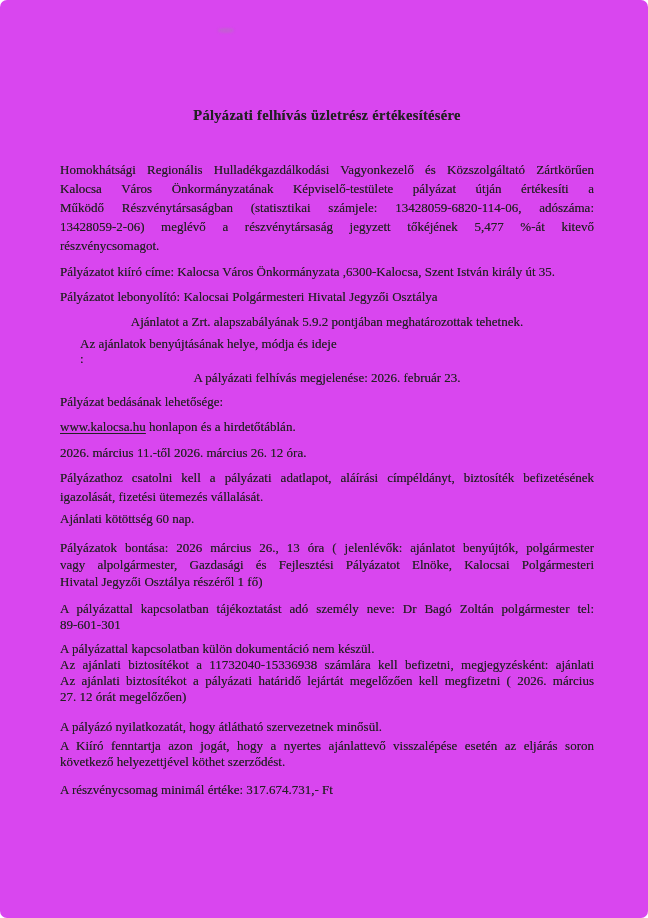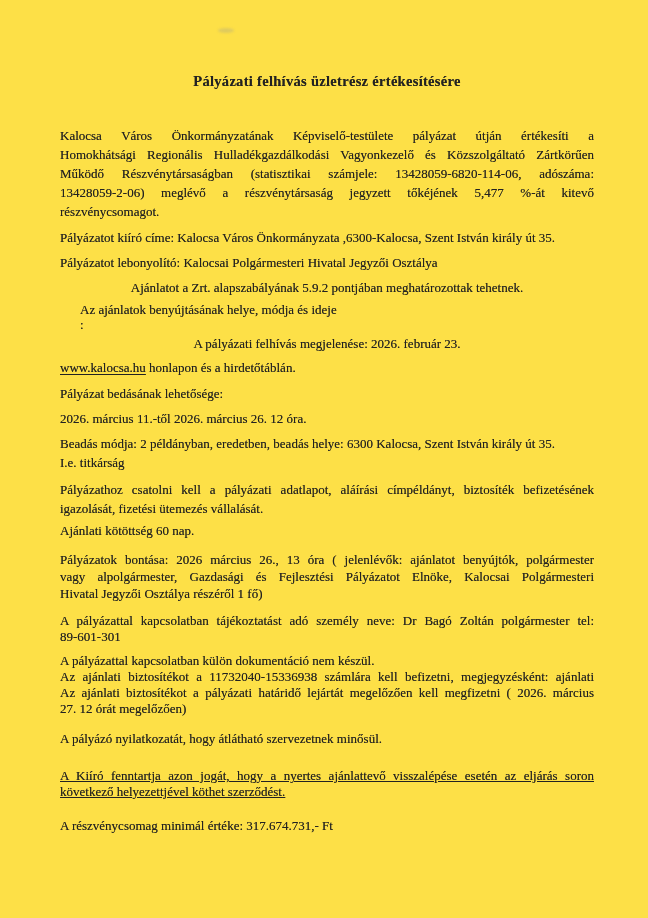--- a/index.html
+++ b/index.html
@@ -5,26 +5,27 @@
   html, body {
     margin: 0;
     padding: 0;
     background: #ffffff;
   }
   .page {
     position: relative;
     width: 648px;
     height: 918px;
     box-sizing: border-box;
-    background: #fde047;
+    background: #d946ef;
     color: #222222;
     font-family: "Liberation Serif", serif;
-    padding: 72px 54px 0 60px;
+    padding: 106px 54px 0 60px;
     overflow: hidden;
     text-shadow: 0 0 0.3px rgba(20,20,20,0.55);
+    border-radius: 7px;
   }
   .doc-title {
     font-size: 14.5px;
     font-weight: bold;
     text-align: center;
     letter-spacing: 0.3px;
     line-height: 19px;
     margin: 0 0 35px 0;
   }
   .para {
@@ -40,22 +41,22 @@
     text-align: justify;
     text-align-last: justify;
   }
   .mb7  { margin-bottom: 7px; }
   .mb6  { margin-bottom: 6px; }
   .mb5  { margin-bottom: 5px; text-align: center; }
   .mb3  { margin-bottom: 3px; }
   .mb8  { margin-bottom: 8px; }
   .mb11 { margin-bottom: 11px; }
   .mb12 { margin-bottom: 12px; }
-  .mb13 { margin-bottom: 20px; }
-  .mb10 { margin-bottom: 16px; text-decoration: underline; }
+  .mb13 { margin-bottom: 2px; }
+  .mb10 { margin-bottom: 10px; }
   .lh15 { line-height: 15px; margin-bottom: 2px; margin-left: 20px; }
   .lh16 { line-height: 16px; }
   .lh17 { line-height: 17px; }
   .link {
     text-decoration: underline;
     text-underline-offset: 2px;
   }
   .smudge {
     position: absolute;
     left: 218px;
@@ -70,22 +71,22 @@
 </head>
 <body>
 
 <div class="page">
 
   <div class="smudge"></div>
 
   <h1 class="doc-title">Pályázati felhívás üzletrész értékesítésére</h1>
 
   <p class="para mb7">
+    <span class="jline">Homokhátsági Regionális Hulladékgazdálkodási Vagyonkezelő és Közszolgáltató Zártkörűen</span>
     <span class="jline">Kalocsa Város Önkormányzatának Képviselő-testülete pályázat útján értékesíti a</span>
-    <span class="jline">Homokhátsági Regionális Hulladékgazdálkodási Vagyonkezelő és Közszolgáltató Zártkörűen</span>
     <span class="jline">Működő Részvénytársaságban (statisztikai számjele: 13428059-6820-114-06, adószáma:</span>
     <span class="jline">13428059-2-06) meglévő a részvénytársaság jegyzett tőkéjének 5,477 %-át kitevő</span>
     <span class="line">részvénycsomagot.</span>
   </p>
 
   <p class="para mb6">
     <span class="line">Pályázatot kiíró címe: Kalocsa Város Önkormányzata ,6300-Kalocsa, Szent István király út 35.</span>
   </p>
 
   <p class="para mb6">
@@ -98,36 +99,32 @@
 
   <p class="para lh15">
     <span class="line">Az ajánlatok benyújtásának helye, módja és ideje</span>
     <span class="line">:</span>
   </p>
 
   <p class="para mb5">
     <span class="line">A pályázati felhívás megjelenése: 2026. február 23.</span>
   </p>
 
+  <p class="para mb6">
+    <span class="line">Pályázat bedásának lehetősége:</span>
+  </p>
+
   <p class="para mb7">
     <span class="link">www.kalocsa.hu</span><span> honlapon és a hirdetőtáblán.</span>
-  </p>
-
-  <p class="para mb6">
-    <span class="line">Pályázat bedásának lehetősége:</span>
   </p>
 
   <p class="para mb6">
     <span class="line">2026. március 11.-től 2026. március 26. 12 óra.</span>
   </p>
 
-  <p class="para mb8">
-    <span class="line">Beadás módja: 2 példányban, eredetben, beadás helye: 6300 Kalocsa, Szent István király út 35.</span>
-    <span class="line">I.e. titkárság</span>
-  </p>
 
   <p class="para mb3">
     <span class="jline">Pályázathoz csatolni kell a pályázati adatlapot, aláírási címpéldányt, biztosíték befizetésének</span>
     <span class="line">igazolását, fizetési ütemezés vállalását.</span>
   </p>
 
   <p class="para mb11">
     <span class="line">Ajánlati kötöttség 60 nap.</span>
   </p>
 

